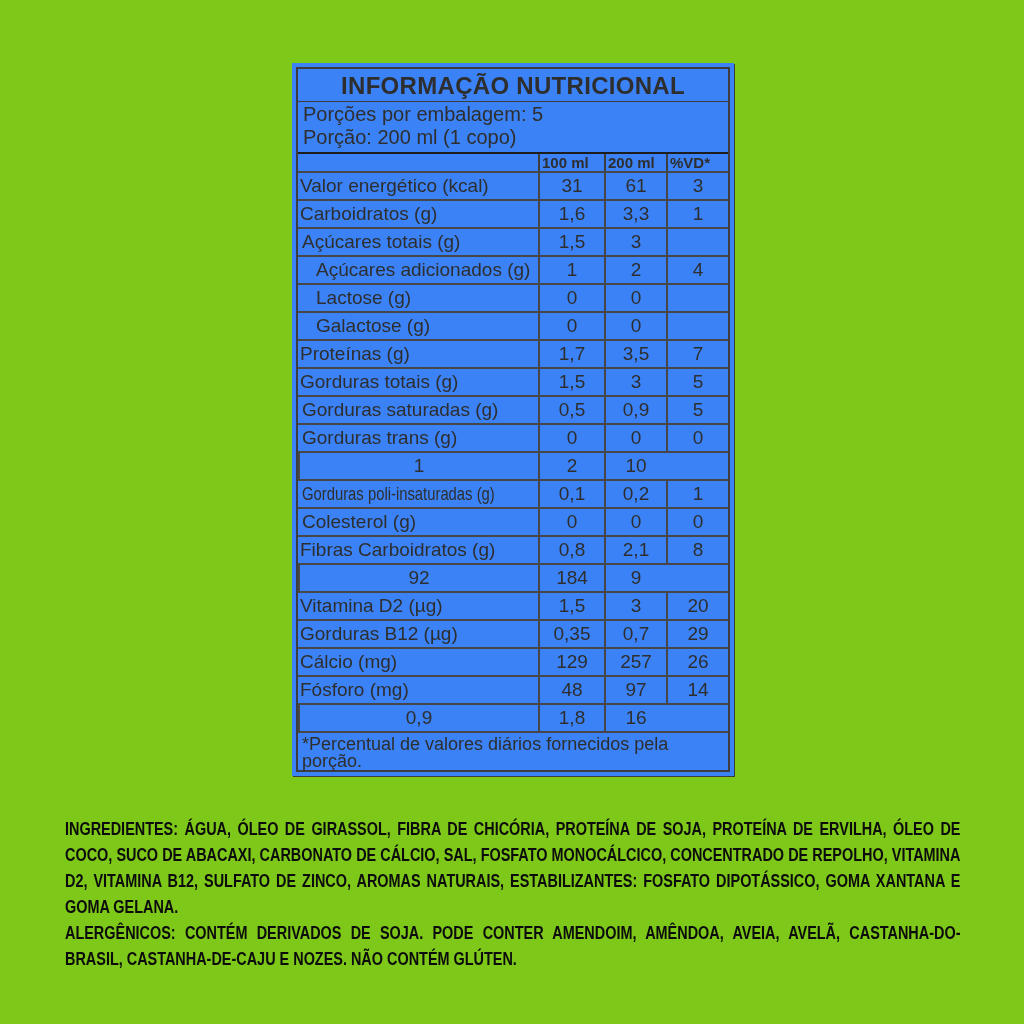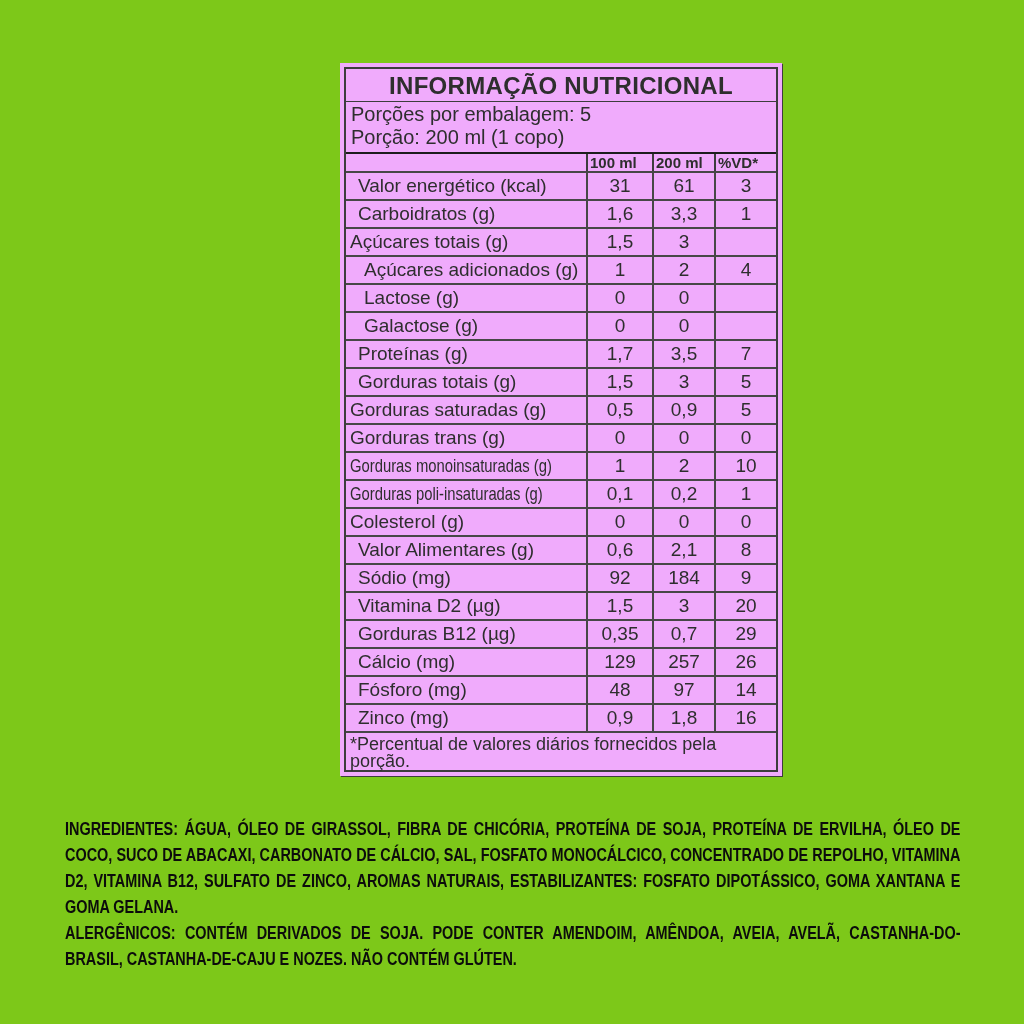--- a/index.html
+++ b/index.html
@@ -3,23 +3,22 @@
 <meta charset="utf-8">
 <style>
   html,body{margin:0;padding:0;}
   body{
     width:1024px;height:1024px;position:relative;overflow:hidden;
     font-family:"Liberation Sans",sans-serif;
     background:var(--bg,#7dc819);
   }
   .label-box{
     position:absolute;left:292px;top:63px;width:442px;height:713px;
-    background:#f0abfc;padding:4px;box-sizing:border-box;
+    background:#3b82f6;padding:4px;box-sizing:border-box;
     box-shadow:1px 1px 0 #3d3d3d;
-    margin-left:48px;
   }
   .inner{
     height:100%;box-sizing:border-box;border:2px solid var(--line,#3d3d3d);
     display:flex;flex-direction:column;color:var(--text,#2e2e2e);
   }
   .title{
     font-size:24px;line-height:27px;font-weight:bold;text-align:center;
     padding:3px 0 2px;letter-spacing:0.3px;
   }
   .rule{height:2px;background:var(--line,#3d3d3d);}
@@ -29,21 +28,21 @@
     display:grid;grid-template-columns:240px 66px 62px 1fr;
     box-sizing:border-box;align-items:center;
   }
   .hdr-row{height:27px;font-weight:bold;font-size:15px;}
   .hdr-row .vc{
     border-left:2px solid var(--line,#3d3d3d);height:100%;
     display:flex;align-items:center;padding-left:2px;box-sizing:border-box;
   }
   .trow{height:28px;border-top:2px solid #474747;font-size:19px;}
   .tcell{height:100%;display:flex;align-items:center;box-sizing:border-box;overflow:visible;}
-  .lab{padding-left:12px;}
+  .lab{padding-left:2px;}
   .ind1{padding-left:4px;}
   .ind2{padding-left:18px;}
   .val{border-left:2px solid #474747;justify-content:center;}
   .cond{display:inline-block;transform:scaleX(0.78);transform-origin:left center;white-space:nowrap;}
   .footnote{border-top:2px solid #474747;font-size:18px;line-height:17px;padding:3px 0 0 4px;flex:1;}
   .bottom{
     position:absolute;left:65px;top:816px;width:1148px;
     transform:scaleX(0.78);transform-origin:top left;
     color:#0c0c0c;font-weight:bold;font-size:18.5px;line-height:26px;
     text-align:justify;
@@ -143,23 +142,20 @@
         </div>
         <div class="trow">
           <div class="tcell lab ind1">
             <span>Gorduras trans (g)</span>
           </div>
           <div class="tcell val">0</div>
           <div class="tcell val">0</div>
           <div class="tcell val">0</div>
         </div>
         <div class="trow">
-          <div class="tcell lab ind1">
-            <span class="cond">Gorduras monoinsaturadas (g)</span>
-          </div>
           <div class="tcell val">1</div>
           <div class="tcell val">2</div>
           <div class="tcell val">10</div>
         </div>
         <div class="trow">
           <div class="tcell lab ind1">
             <span class="cond">Gorduras poli-insaturadas (g)</span>
           </div>
           <div class="tcell val">0,1</div>
           <div class="tcell val">0,2</div>
@@ -168,30 +164,27 @@
         <div class="trow">
           <div class="tcell lab ind1">
             <span>Colesterol (g)</span>
           </div>
           <div class="tcell val">0</div>
           <div class="tcell val">0</div>
           <div class="tcell val">0</div>
         </div>
         <div class="trow">
           <div class="tcell lab ind0">
-            <span>Valor Alimentares (g)</span>
-          </div>
-          <div class="tcell val">0,6</div>
+            <span>Fibras Carboidratos (g)</span>
+          </div>
+          <div class="tcell val">0,8</div>
           <div class="tcell val">2,1</div>
           <div class="tcell val">8</div>
         </div>
         <div class="trow">
-          <div class="tcell lab ind0">
-            <span>Sódio (mg)</span>
-          </div>
           <div class="tcell val">92</div>
           <div class="tcell val">184</div>
           <div class="tcell val">9</div>
         </div>
         <div class="trow">
           <div class="tcell lab ind0">
             <span>Vitamina D2 (µg)</span>
           </div>
           <div class="tcell val">1,5</div>
           <div class="tcell val">3</div>
@@ -215,23 +208,20 @@
         </div>
         <div class="trow">
           <div class="tcell lab ind0">
             <span>Fósforo (mg)</span>
           </div>
           <div class="tcell val">48</div>
           <div class="tcell val">97</div>
           <div class="tcell val">14</div>
         </div>
         <div class="trow">
-          <div class="tcell lab ind0">
-            <span>Zinco (mg)</span>
-          </div>
           <div class="tcell val">0,9</div>
           <div class="tcell val">1,8</div>
           <div class="tcell val">16</div>
         </div>
       </div>
     <div class="footnote">*Percentual de valores diários fornecidos pela porção.</div>
   </div>
 </div>
 
 <div class="bottom">

